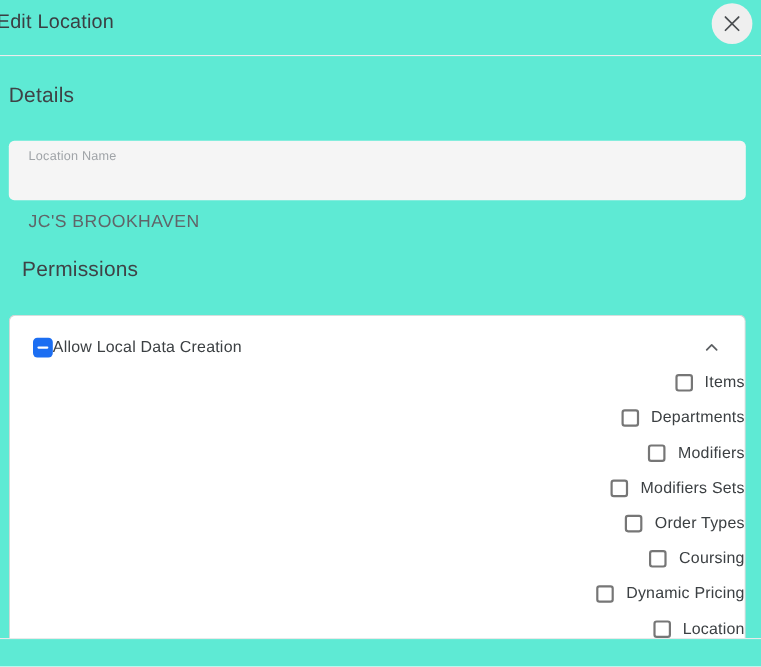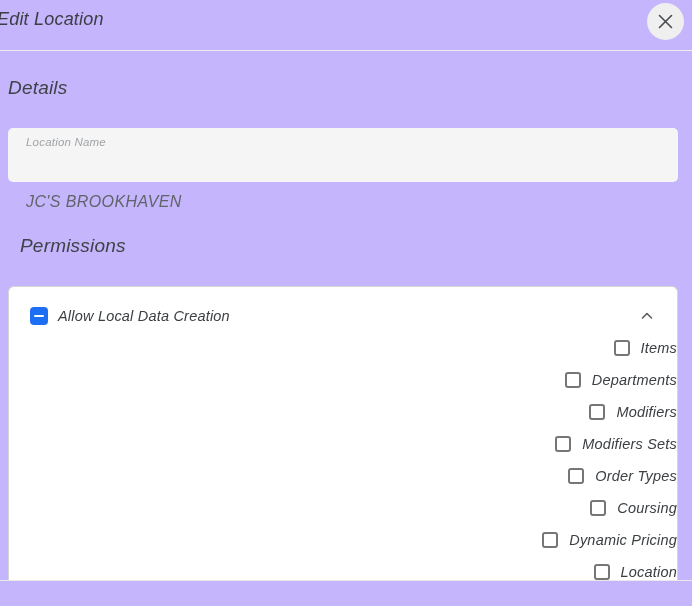--- a/index.html
+++ b/index.html
@@ -1,18 +1,18 @@
 <!DOCTYPE html>
 <html><head>
 <meta charset="utf-8">
 <style>
   * { box-sizing: border-box; margin: 0; padding: 0; }
   html, body { width: 692px; height: 606px; background: #ffffff; }
   body { font-family: "Liberation Sans", sans-serif; color: #3c4043; overflow: hidden; }
-  .dialog { position: relative; width: 692px; height: 606px; background: #c4b5fd; overflow: hidden; font-style: italic; }
+  .dialog { position: relative; width: 692px; height: 606px; background: #5eead4; overflow: hidden; }
 
   
   .dialog-title {
     position: absolute; left: -3px; top: 9px;
     font-size: 18px; font-weight: 400; color: #3b3e42; letter-spacing: 0.2px;
   }
   .close-btn {
     position: absolute; right: 8px; top: 3px;
     width: 37px; height: 37px; border-radius: 50%;
     background: #efefef; border: none; cursor: pointer;
@@ -61,21 +61,21 @@
   .cb-indeterminate {
     width: 18px; height: 18px; border-radius: 4px;
     background: #1c6ef2; flex: 0 0 auto;
     display: flex; align-items: center; justify-content: center;
     cursor: pointer;
   }
   .cb-indeterminate .dash {
     width: 10px; height: 2.4px; border-radius: 1.2px; background: #ffffff;
   }
   .parent-label {
-    margin-left: 10px; font-size: 14.5px; color: #3c4043; letter-spacing: 0.2px;
+    font-size: 14.5px; color: #3c4043; letter-spacing: 0.2px;
     cursor: pointer;
   }
   .spacer { flex: 1 1 auto; }
   .chevron { width: 18px; height: 18px; display: flex; align-items: center; justify-content: center; cursor: pointer; }
 
   .child-list { position: absolute; left: 0; right: 0; top: 45px; }
   .child-row {
     height: 32px; display: flex; align-items: center; padding-left: 47px; cursor: pointer; justify-content: flex-end;
   }
   .cb-empty {

